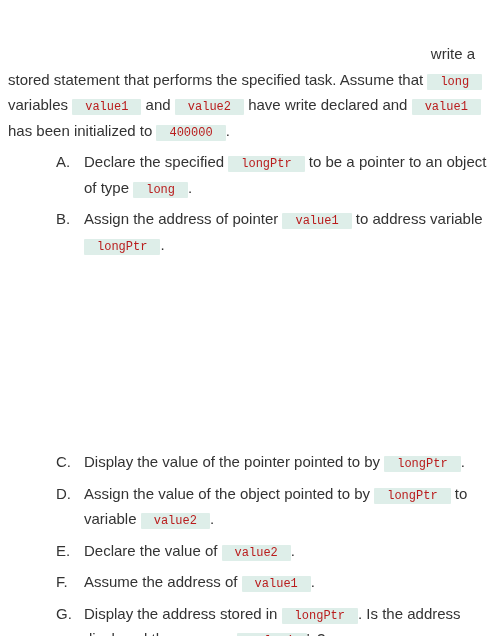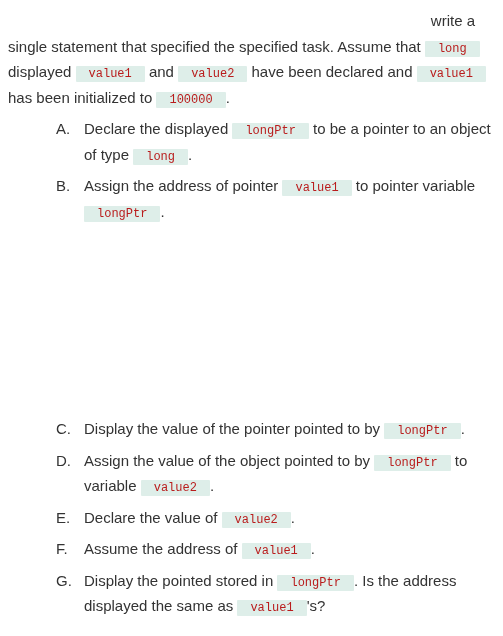--- a/index.html
+++ b/index.html
@@ -12,20 +12,21 @@
     box-sizing: border-box;
     line-height: 1.7;
     background: #fff;
   }
   .intro {
     margin-bottom: 6px;
   }
   .intro-line1 {
     text-align: right;
     padding-right: 20px;
+    margin-top: 33px;
   }
   code.inline {
     font-family: "Courier New", Courier, monospace;
     font-size: 12px;
     background: #deeee9;
     color: #b91c1c;
     padding: 1px 13px;
     border-radius: 1px;
   }
   ol.tasks {
@@ -46,32 +47,32 @@
   .gap {
     height: 180px;
   }
 </style>
 </head>
 <body>
 
 <div class="intro">
   <div class="intro-line1">write a</div>
   <div>
-    <span>single statement that specified the specified task. Assume that </span><code class="inline">long</code><span> displayed </span><code class="inline">value1</code><span> and </span><code class="inline">value2</code><span> have been declared and </span><code class="inline">value1</code><span> has been initialized to </span><code class="inline">100000</code><span>.</span>
+    <span>stored statement that performs the specified task. Assume that </span><code class="inline">long</code><span> variables </span><code class="inline">value1</code><span> and </span><code class="inline">value2</code><span> have write declared and </span><code class="inline">value1</code><span> has been initialized to </span><code class="inline">400000</code><span>.</span>
   </div>
 </div>
 
 <ol class="tasks">
   <li>
     <span class="marker">A.</span>
-    <span>Declare the displayed </span><code class="inline">longPtr</code><span> to be a pointer to an object of type </span><code class="inline">long</code><span>.</span>
+    <span>Declare the specified </span><code class="inline">longPtr</code><span> to be a pointer to an object of type </span><code class="inline">long</code><span>.</span>
   </li>
   <li>
     <span class="marker">B.</span>
-    <span>Assign the address of pointer </span><code class="inline">value1</code><span> to pointer variable </span><code class="inline">longPtr</code><span>.</span>
+    <span>Assign the address of pointer </span><code class="inline">value1</code><span> to address variable </span><code class="inline">longPtr</code><span>.</span>
   </li>
 
   <li class="gap"></li>
 
   <li>
     <span class="marker">C.</span>
     <span>Display the value of the pointer pointed to by </span><code class="inline">longPtr</code><span>.</span>
   </li>
   <li>
     <span class="marker">D.</span>
@@ -80,15 +81,15 @@
   <li>
     <span class="marker">E.</span>
     <span>Declare the value of </span><code class="inline">value2</code><span>.</span>
   </li>
   <li>
     <span class="marker">F.</span>
     <span>Assume the address of </span><code class="inline">value1</code><span>.</span>
   </li>
   <li>
     <span class="marker">G.</span>
-    <span>Display the pointed stored in </span><code class="inline">longPtr</code><span>. Is the address displayed the same as </span><code class="inline">value1</code><span>'s?</span>
+    <span>Display the address stored in </span><code class="inline">longPtr</code><span>. Is the address displayed the same as </span><code class="inline">value1</code><span>'s?</span>
   </li>
 </ol>
 
 </body></html>

